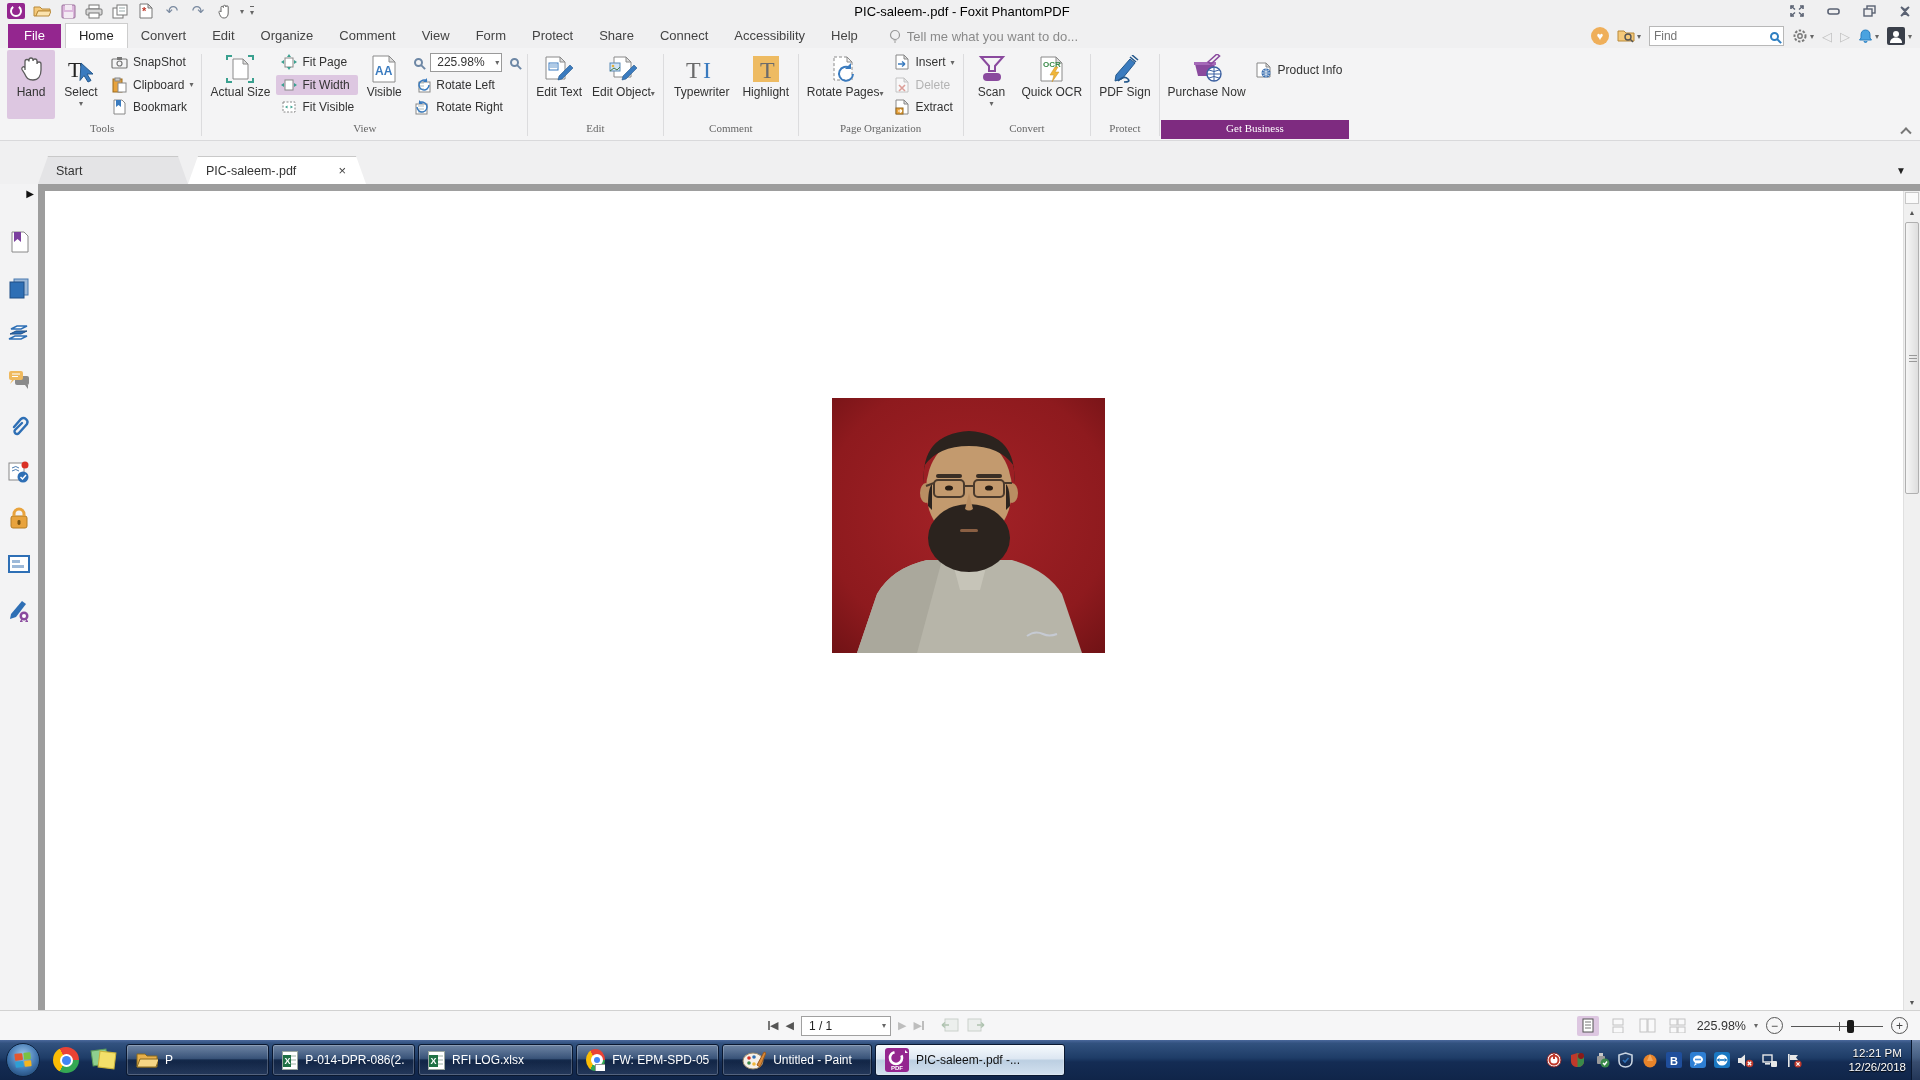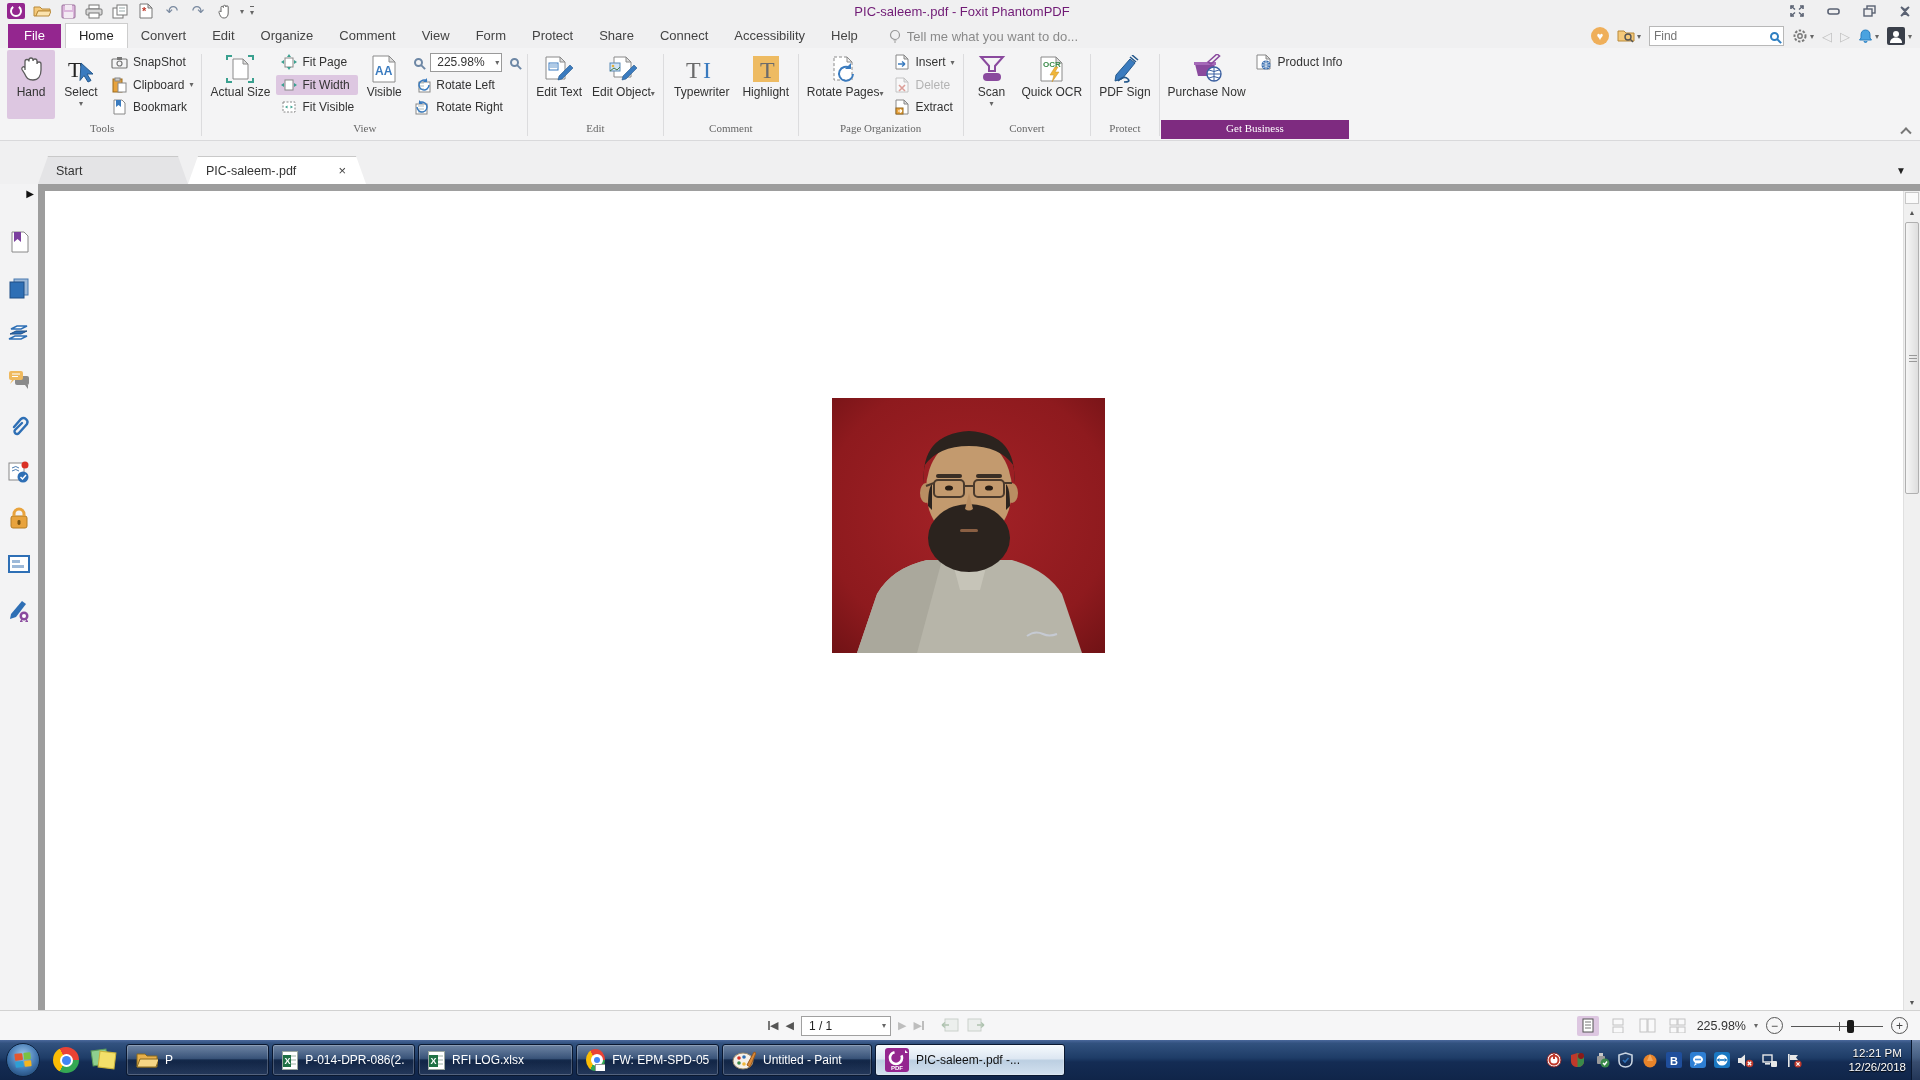--- a/index.html
+++ b/index.html
@@ -4,21 +4,21 @@
 <style>
   * { box-sizing: border-box; margin: 0; padding: 0; }
   html,body { width:1920px; height:1080px; overflow:hidden; }
   body { font-family:"Liberation Sans", sans-serif; background:#f0f0f1; font-size:12px; color:#333; }
 
   
   .titlebar { height:22px; position:relative; display:flex; align-items:center; background:#f0f0f1; }
   .qat { display:flex; align-items:center; gap:6px; padding-left:6px; }
   .qat-btn { display:flex; align-items:center; justify-content:center; width:20px; height:18px; }
   .glyph-btn { font-size:15px; color:#7a8aa0; }
-  .win-title { position:absolute; left:0; right:12px; text-align:center; color:#701a75; font-size:13px; pointer-events:none;padding-left:16px; }
+  .win-title { position:absolute; left:0; right:12px; text-align:center; color:#000000; font-size:13px; pointer-events:none;padding-left:16px; }
   .win-controls { position:absolute; right:4px; top:0; display:flex; gap:14px; align-items:center; height:22px; }
   .wc { width:22px; height:18px; display:flex; align-items:center; justify-content:center; color:#5a6273; }
 
   
   .menubar { height:26px; display:flex; align-items:flex-end; background:#f0f0f1; padding-left:8px; }
   .mtab { padding:4px 13px 5px; font-size:13px; color:#444; }
   .mtab.file { background:#94268f; color:#fff; padding:4px 16px 5px; margin-right:4px; }
   .mtab.active { background:#fff; border:1px solid #cdcdcd; border-bottom:none; color:#222; }
   .tellme { display:flex; align-items:center; gap:6px; color:#8a8a8a; font-size:13px; margin-left:18px; padding-bottom:4px; }
   .mb-right { margin-left:auto; display:flex; align-items:center; gap:8px; padding:0 8px 2px 0; }
@@ -570,21 +570,21 @@
           <svg width="34" height="30">
               <path d="M5 10 h20 l-3 12 H8 Z" fill="#8a4a9e"></path>
               <rect x="4" y="8" width="22" height="3" fill="#a569b8"></rect>
               <path d="M18 8 L27 0 l2.5 2 L21 10 Z" fill="none" stroke="#8a4a9e" stroke-width="1.6"></path>
               <circle cx="24" cy="20" r="7" fill="#fff" stroke="#3a5fa0" stroke-width="1.4"></circle>
               <path d="M17 20 h14 M24 13 v14 M19 16 q5 3 10 0 M19 24 q5-3 10 0" stroke="#3a5fa0" fill="none"></path>
             </svg>
         </span>
         <span class="rtx">Purchase Now</span>
       </div>
-      <div class="rsmall" style="align-self:flex-start; margin-top:2px;">
+      <div class="rsmall" style="align-self:flex-start; margin-top:10px;">
         <span class="sic">
             <svg width="16" height="16">
               <path d="M1 1 h9 l4 4 v10 H1 Z" fill="#fff" stroke="#888"></path>
               <path d="M10 1 l4 4 h-4 Z" fill="#ddd" stroke="#888"></path>
               <circle cx="10" cy="11" r="4.5" fill="#3a6fb0"></circle>
               <path d="M5.5 11 h9 M10 6.5 v9 M7 8.5 q3 2 6 0 M7 13.5 q3-2 6 0" stroke="#fff" stroke-width=".7" fill="none"></path>
             </svg>
           </span>
         <span>Product Info</span>
       </div>
@@ -843,21 +843,21 @@
   </span>
   <span class="tbtn" style="width:143px;">
     <span style="position:relative;width:22px;height:22px;">
       <span style="position:absolute;inset:0;border-radius:50%;background:conic-gradient(from -30deg,#ea4335 0 120deg,#34a853 120deg 240deg,#fbbc05 240deg 360deg);"></span>
       <span style="position:absolute;left:5px;top:5px;width:12px;height:12px;border-radius:50%;background:#fff;"></span>
       <span style="position:absolute;left:8px;top:8px;width:6px;height:6px;border-radius:50%;background:#4285f4;"></span>
       <span style="position:absolute;right:-2px;bottom:-2px;width:12px;height:9px;background:#fff;border:1px solid #999;"></span>
     </span>
     <span>FW: EPM-SPD-05-...</span>
   </span>
-  <span class="tbtn" style="width:150px;">
+  <span class="tbtn" style="width:150px;justify-content:center;">
     <svg width="24" height="22">
         <ellipse cx="11" cy="12" rx="10" ry="8" fill="#f5f0e8" stroke="#9a8a6a"></ellipse>
         <circle cx="7" cy="9" r="1.8" fill="#d93025"></circle>
         <circle cx="12" cy="8" r="1.8" fill="#2e6fb5"></circle>
         <circle cx="7" cy="14" r="1.8" fill="#3a8a4a"></circle>
         <circle cx="12" cy="15" r="1.8" fill="#f0b63a"></circle>
         <path d="M15 16 L22 3 l2 1 -6 14 Z" fill="#d98a3a" stroke="#9a5a1f"></path>
       </svg>
     <span>Untitled - Paint</span>
   </span>

